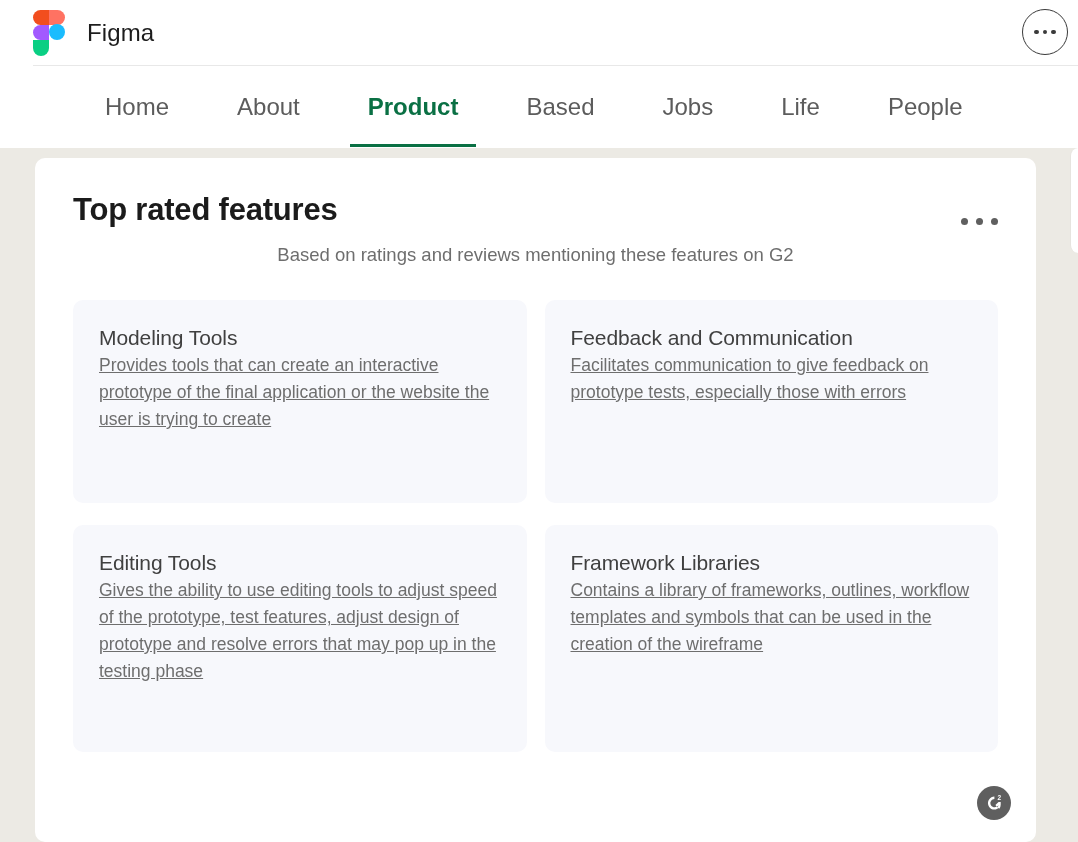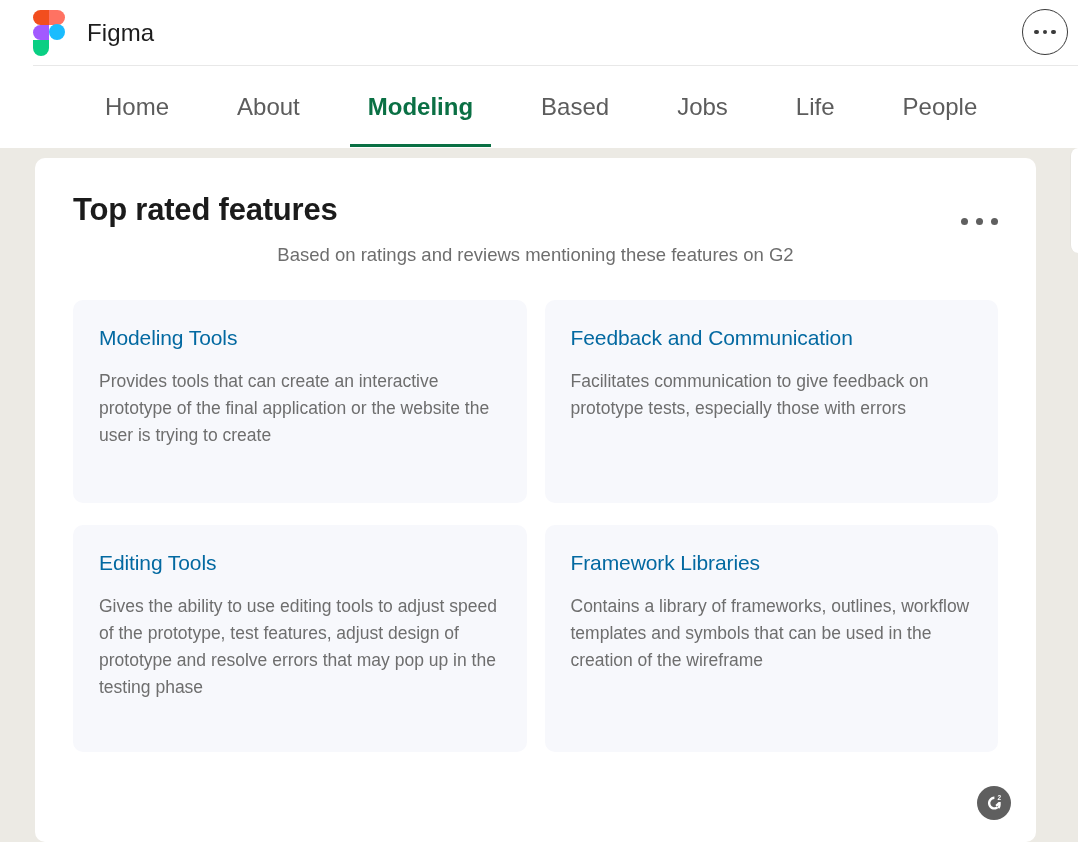--- a/index.html
+++ b/index.html
@@ -270,30 +270,31 @@
     border-radius: 10px;
     padding: 25px 26px 28px 26px;
     cursor: pointer;
   }
 
   .feature-card.tall { min-height: 227px; }
   .feature-card.short { min-height: 203px; }
 
   .feature-title {
     font-size: 21px;
-    color: #0369a1;
+    color: #404040;
     line-height: 1.2;
     letter-spacing: -0.1px;
   }
 
   .feature-desc {
-    margin-top: 18px;
+    margin-top: 2px;
     font-size: 17.5px;
     color: #6E6E6E;
     line-height: 1.55;
+    text-decoration: underline;
   }
 
   
   .g2-badge {
     position: absolute;
     right: 25px;
     bottom: 22px;
     width: 34px;
     height: 34px;
     border-radius: 50%;
@@ -329,21 +330,21 @@
         <i></i>
         <i></i>
       </div>
     </div>
 
     <div class="header-divider"></div>
 
     <div class="nav">
       <a class="tab">Home</a>
       <a class="tab">About</a>
-      <a class="tab active">Modeling</a>
+      <a class="tab active">Product</a>
       <a class="tab">Based</a>
       <a class="tab">Jobs</a>
       <a class="tab">Life</a>
       <a class="tab">People</a>
     </div>
   </div>
 
   <div class="page">
 
     <div class="right-sliver"></div>

